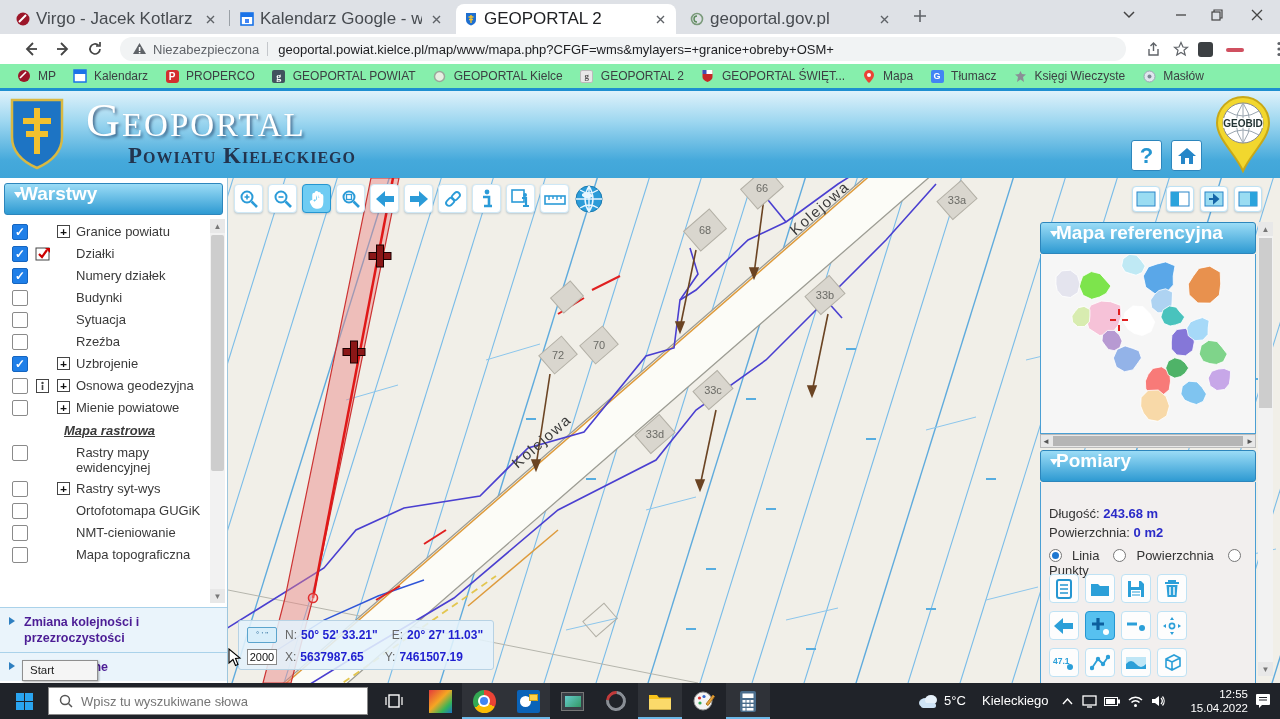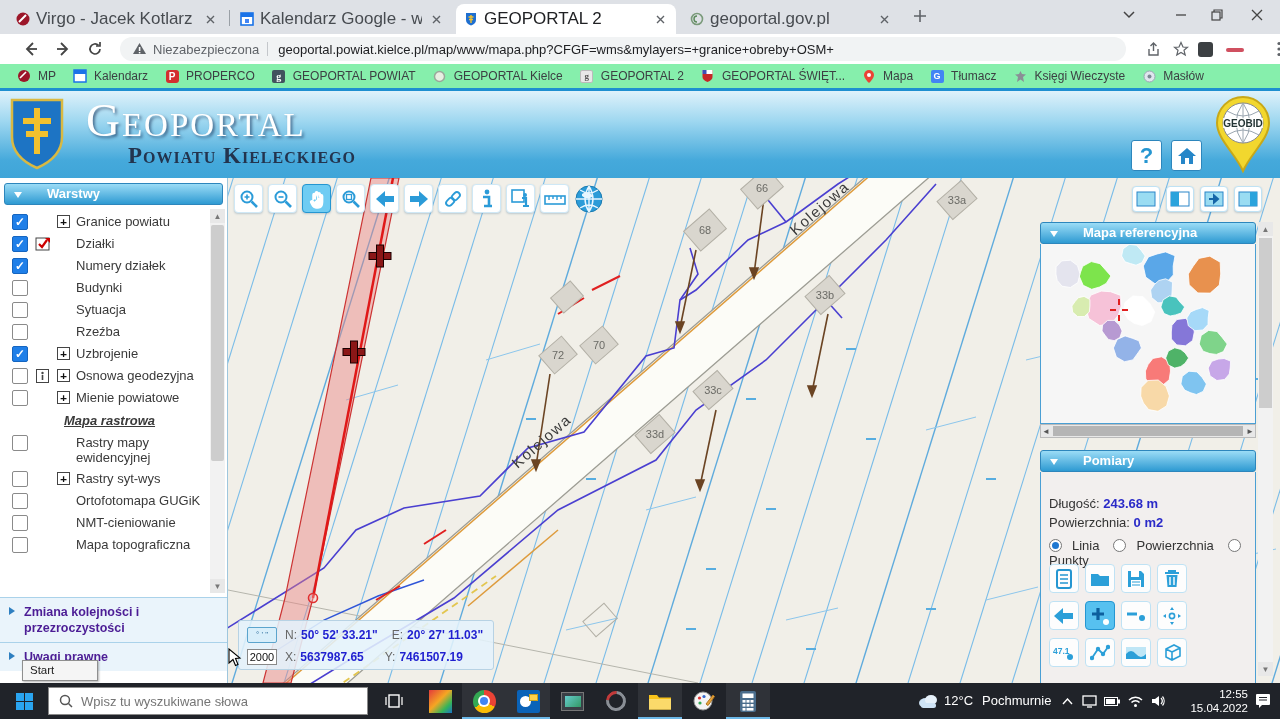--- a/index.html
+++ b/index.html
@@ -26,21 +26,21 @@
   
   #topline{position:absolute;left:0;top:88px;width:1280px;height:3px;background:#1e8fd0}
   #geoheader{position:absolute;left:0;top:91px;width:1280px;height:87px;background:linear-gradient(#dff2fb 0%,#9ed7f0 35%,#45a9db 80%,#3fa5d8 100%)}
   #geo-title{position:absolute;left:86px;top:2px;font-family:"Liberation Serif",serif;font-variant:small-caps;font-size:47px;color:#fff;text-shadow:2px 2px 3px rgba(10,30,70,.55);letter-spacing:2px}
   #geo-subtitle{position:absolute;left:128px;top:52px;font-family:"Liberation Serif",serif;font-variant:small-caps;font-size:23px;font-weight:bold;color:#23344e;letter-spacing:1px}
   .hbtn{position:absolute;top:49px;width:31px;height:31px;background:#fff;border:1px solid #2d86bc;border-radius:3px;display:flex;align-items:center;justify-content:center}
   #help-button{left:1131px;color:#2596d1;font-size:22px;font-weight:bold}
   #home-button{left:1171px}
   
   #sidebar{position:absolute;left:0;top:178px;width:228px;height:505px;background:#fff;border-right:1px solid #9ec6dd}
-  .phead{position:relative;height:22px;background:linear-gradient(#9bdcf6,#2e9ad2);border:1px solid #2d86bc;border-radius:3px;color:#fff;font-size:13px;font-weight:bold;line-height:20px;padding-left:42px}
+  .phead{position:relative;height:32px;background:linear-gradient(#9bdcf6,#2e9ad2);border:1px solid #2d86bc;border-radius:3px;color:#fff;font-size:19px;font-weight:bold;line-height:20px;padding-left:15px}
   .tri{position:absolute;left:9px;top:8px;width:0;height:0;border-left:4px solid transparent;border-right:4px solid transparent;border-top:6px solid #fff}
   #warstwy-head{margin:5px 4px 2px 4px}
   #layerlist{position:relative;height:390px;overflow:hidden;padding:4px 20px 0 0}
   .lrow{display:flex;align-items:flex-start;padding:3px 0 3px 12px;font-size:13px;color:#3a3a3a;line-height:15px}
   .cb{width:16px;height:16px;min-width:16px;background:#fff;border:1px solid #8a8a8a;border-radius:2px;margin-right:7px}
   .cb.on{background:#1f7fe8;border-color:#1565c0}
   .cb.on::after{content:"✓";display:block;color:#fff;font-size:12px;font-weight:bold;text-align:center;line-height:14px}
   .sp22{width:22px;min-width:22px}.sp19{width:19px;min-width:19px}
   .ficon{width:22px;min-width:22px;display:flex;justify-content:flex-start}
   .exp{width:13px;height:13px;min-width:13px;border:1px solid #444;background:#fff;margin:1px 6px 0 0;font:bold 11px/11px "DejaVu Sans Mono",monospace;text-align:center;color:#111}
@@ -938,22 +938,22 @@
         </svg>
       </div>
 
     <span class="abs" style="left:916px;top:8px">
         <svg width="24" height="18">
           <ellipse cx="10" cy="12" rx="7" ry="5" fill="#cfe4f6"></ellipse>
           <ellipse cx="15" cy="9" rx="6" ry="5" fill="#e6f1fa"></ellipse>
           <rect x="5" y="12" width="15" height="5" rx="2.5" fill="#cfe4f6"></rect>
         </svg>
       </span>
-    <span class="abs" style="left:944px;top:10px;font-size:13px">12°C</span>
-    <span class="abs" style="left:982px;top:10px;font-size:13px">Pochmurnie</span>
+    <span class="abs" style="left:944px;top:10px;font-size:13px">5°C</span>
+    <span class="abs" style="left:982px;top:10px;font-size:13px">Kieleckiego</span>
     <span class="trayicon" style="left:1058px">
         <svg width="11" height="7">
           <path d="M1 6 L5.5 1 L10 6" stroke="#fff" stroke-width="1.4" fill="none"></path>
         </svg>
       </span>
     <span class="trayicon" style="left:1080px">
         <svg width="15" height="13">
           <rect x="1" y="1" width="13" height="9" fill="none" stroke="#fff" stroke-width="1.3"></rect>
           <path d="M5 12 h5" stroke="#fff" stroke-width="1.3"></path>
         </svg>

